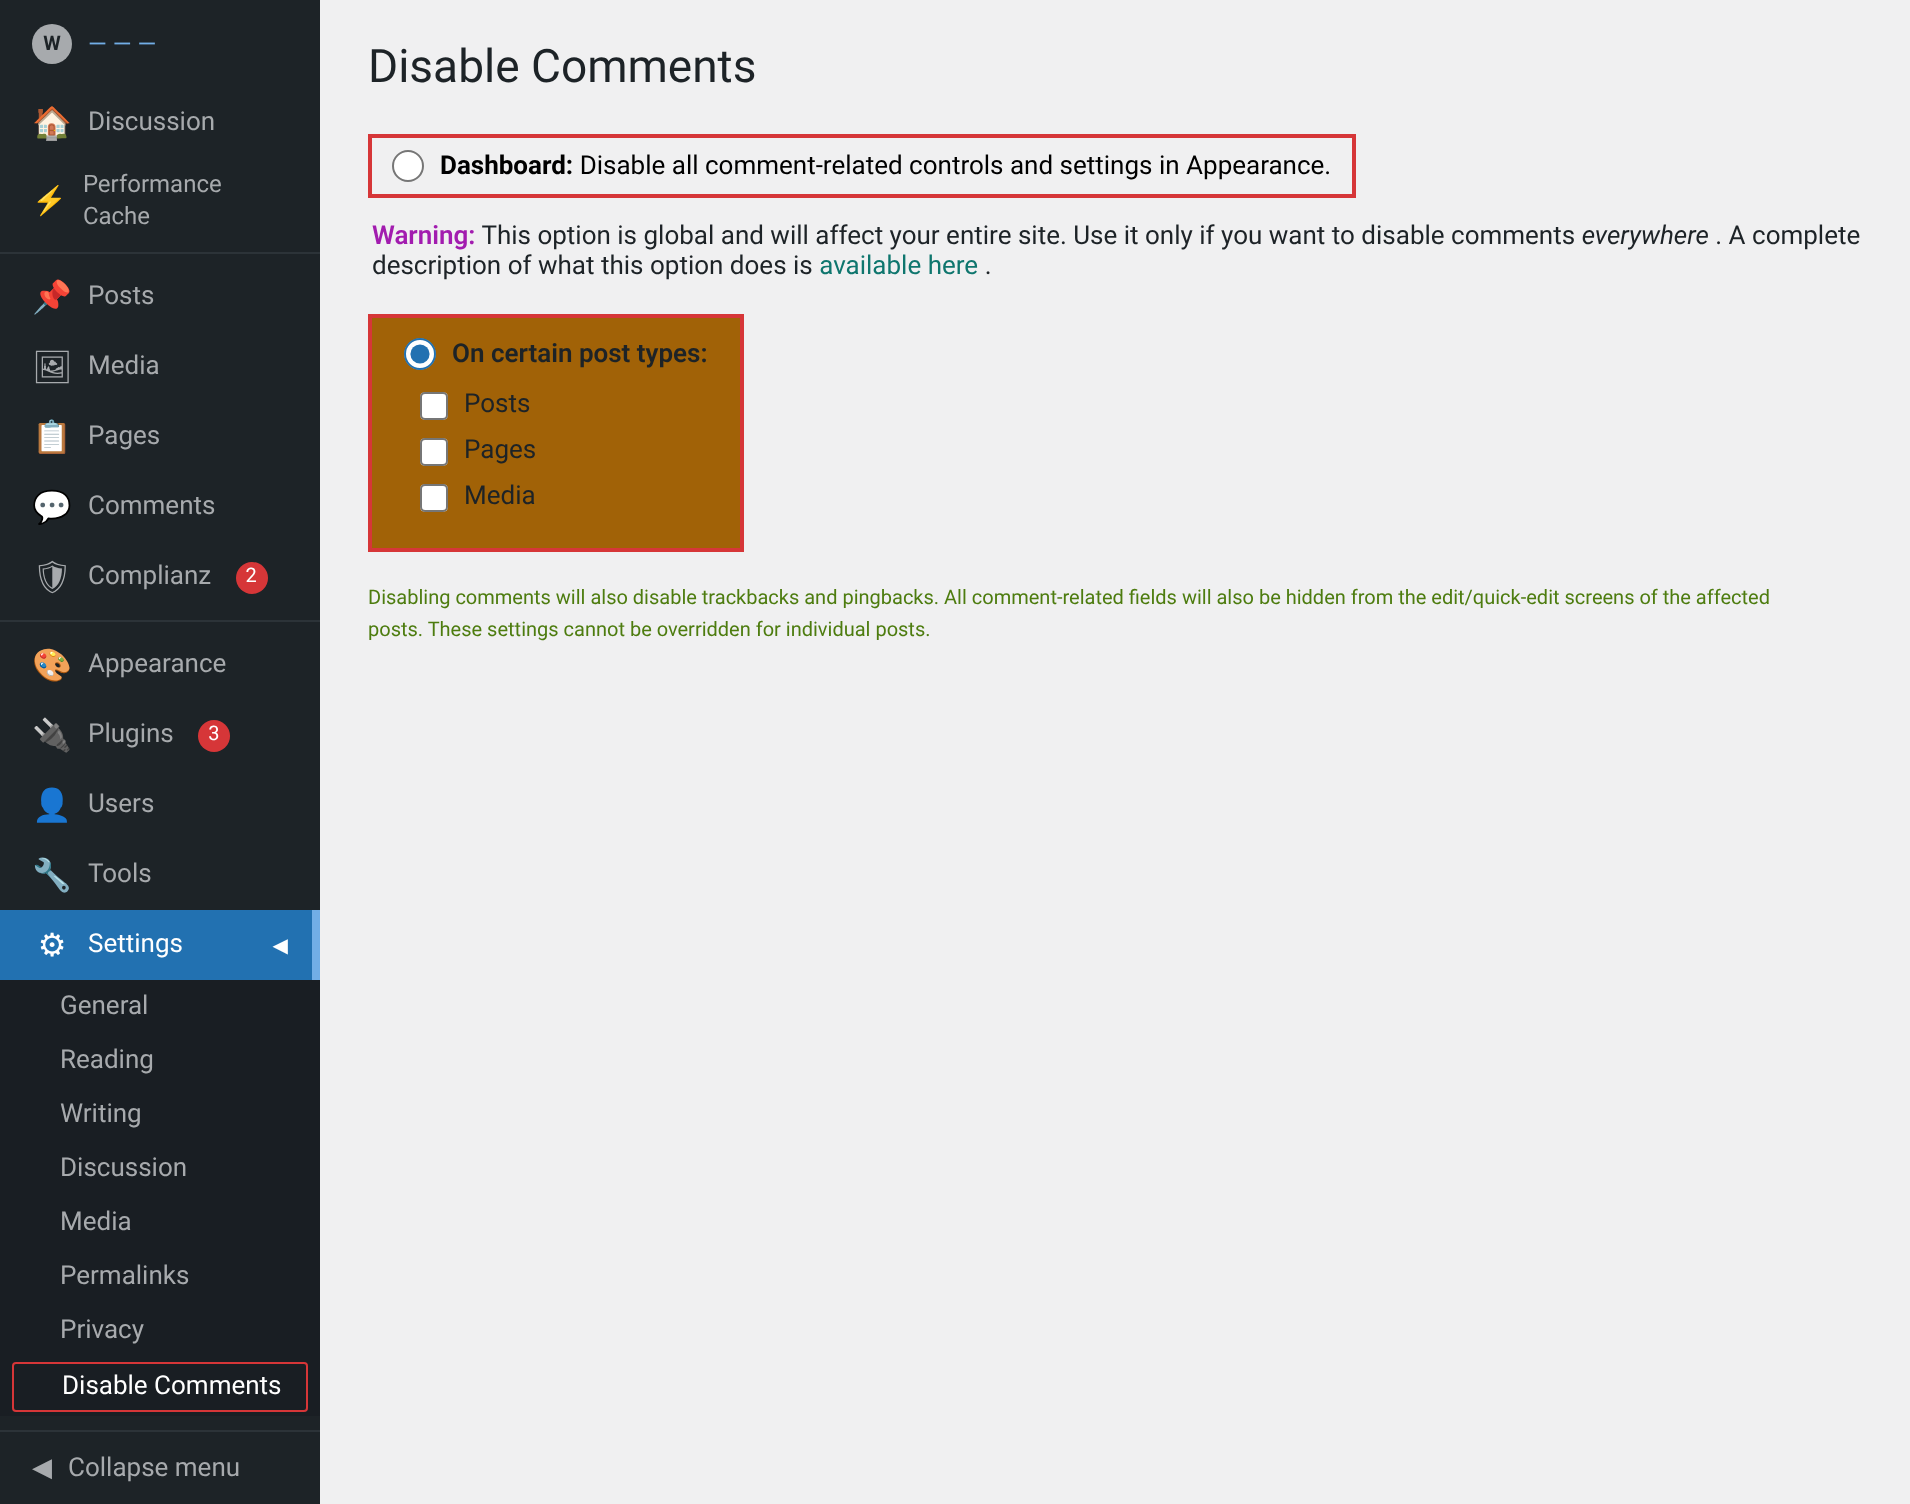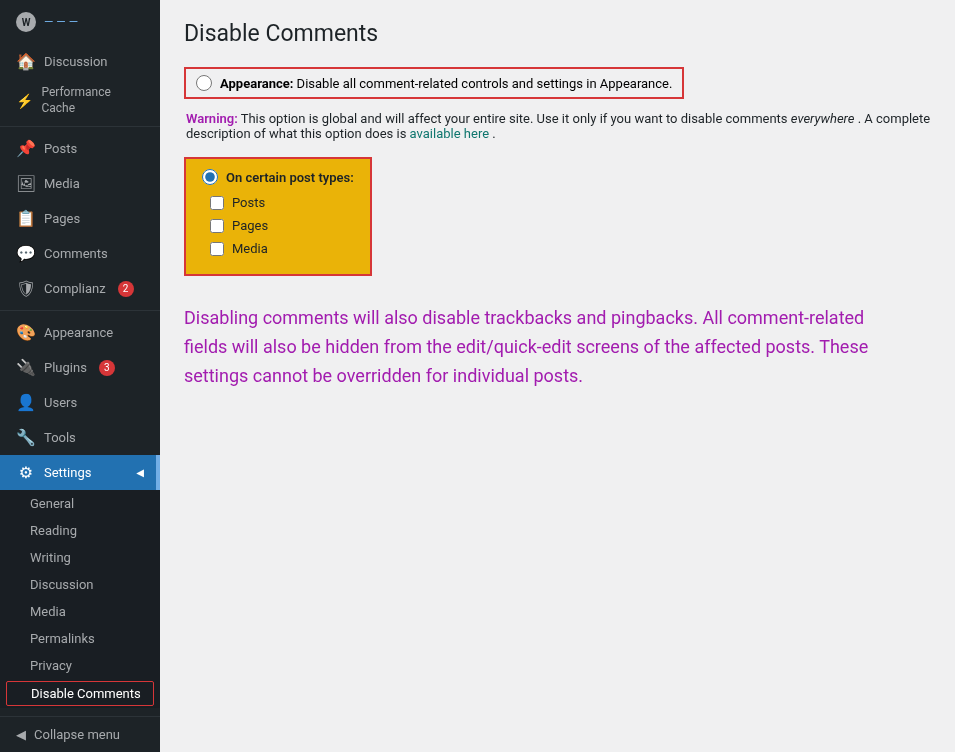--- a/index.html
+++ b/index.html
@@ -154,22 +154,22 @@
     }
     .warning-box a {
       color: #0f766e;
       text-decoration: none;
     }
 
     .post-types-box {
       border: 2px solid #d63638;
       padding: 10px 16px;
       display: inline-block;
-      margin-bottom: 28px;
-      background: #eab308;
+      margin-bottom: 16px;
+      background: #a16207;
     }
     .post-types-radio {
       display: flex;
       align-items: center;
       gap: 8px;
       margin-bottom: 10px;
       font-weight: 600;
       color: #1d2327;
     }
     .post-types-radio input[type="radio"] {
@@ -184,22 +184,22 @@
       margin-bottom: 8px;
       padding-left: 8px;
       color: #1d2327;
     }
     .checkbox-option input[type="checkbox"] {
       width: 14px; height: 14px;
       cursor: pointer;
     }
 
     .description-text {
-      color: #a21caf;
-      font-size: 18px;
+      color: #4d7c0f;
+      font-size: 10px;
       line-height: 1.6;
       margin-bottom: 20px;
       max-width: 720px;
     }
 
     .save-changes-wrap {
       border: 2px solid #d63638;
       display: inline-block;
       padding: 4px;
     }
@@ -310,21 +310,21 @@
 
 <div class="main">
   <h1 class="page-title">Disable Comments</h1>
 
   <div class="content-box">
 
     
     <div class="everywhere-radio">
       <input type="radio" name="disable_comments_scope" id="everywhere" style="">
       <label for="everywhere">
-        <strong>Appearance:</strong><span> Disable all comment-related controls and settings in Appearance.</span>
+        <strong>Dashboard:</strong><span> Disable all comment-related controls and settings in Appearance.</span>
       </label>
     </div>
 
     
     <div class="warning-box" style="padding-left: 2px; margin-bottom: 16px;">
       <span class="warning-label">Warning:</span>
       <span> This option is global and will affect your entire site. Use it only if you want to disable comments </span>
       <em>everywhere</em>
       <span>. A complete description of what this option does is </span>
       <a href="#">available here</a>

